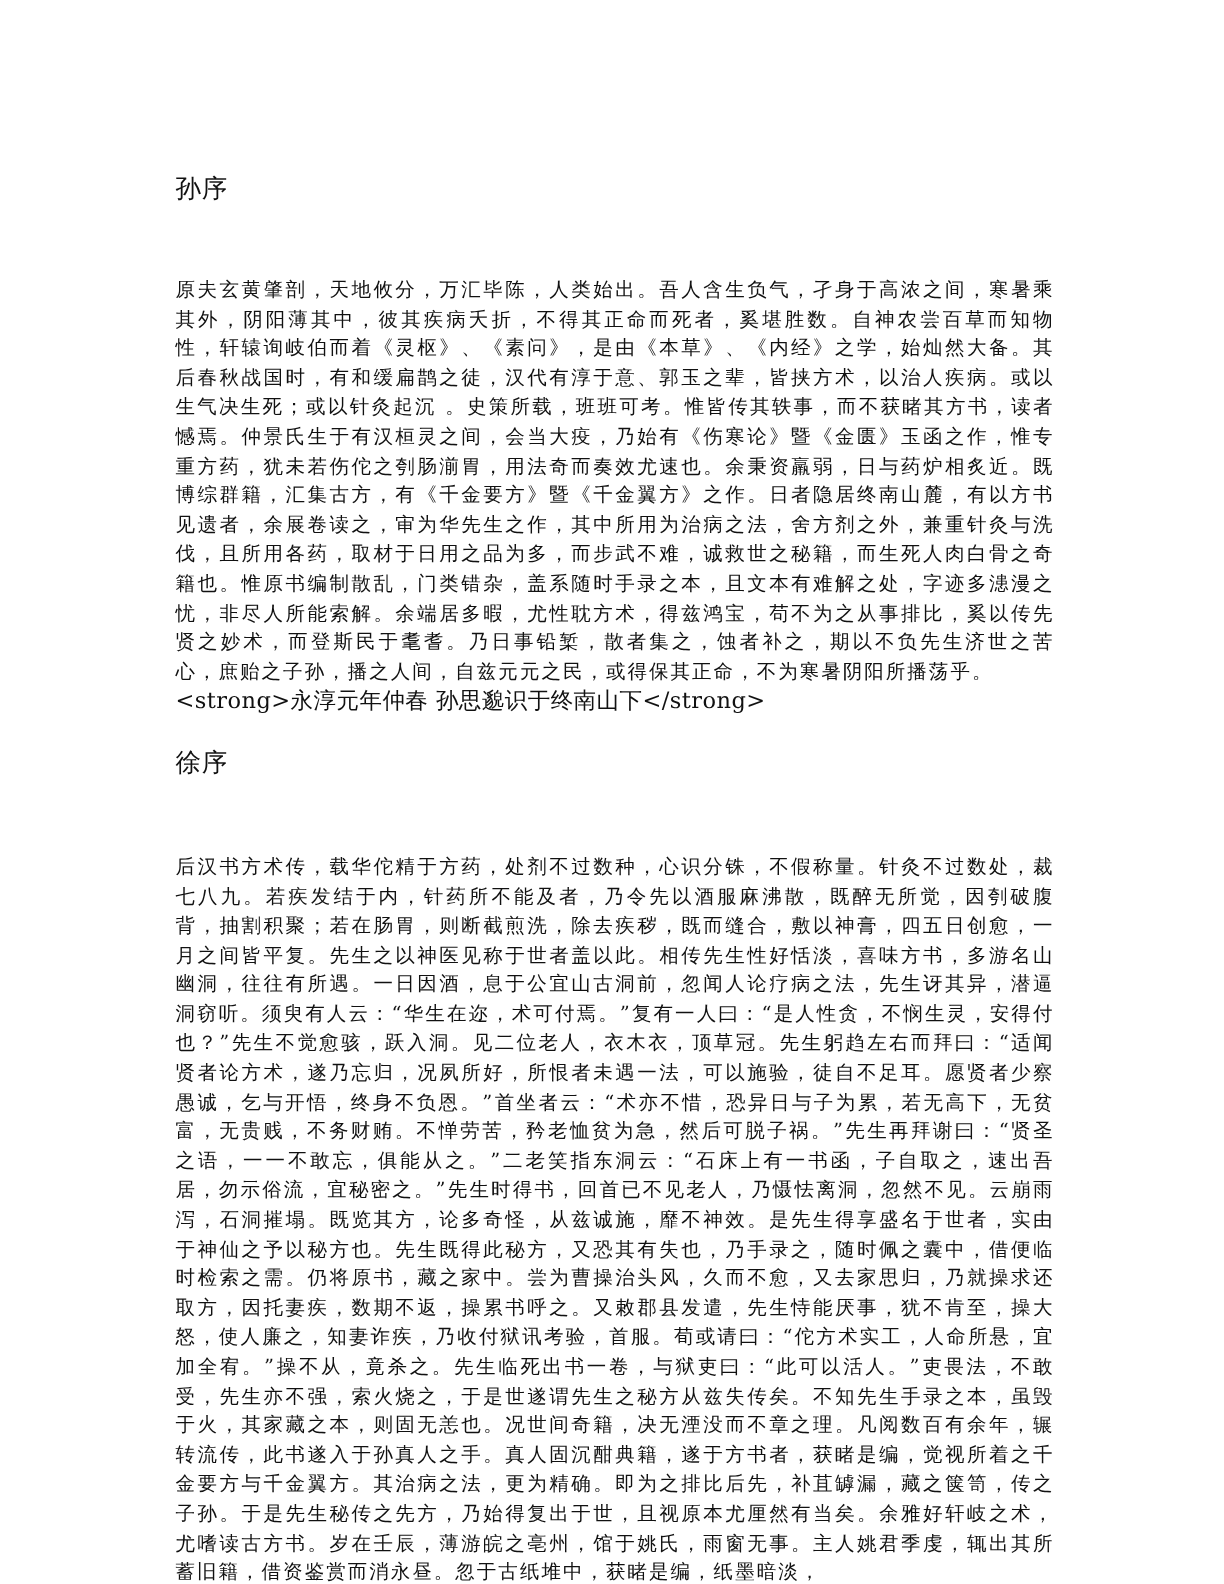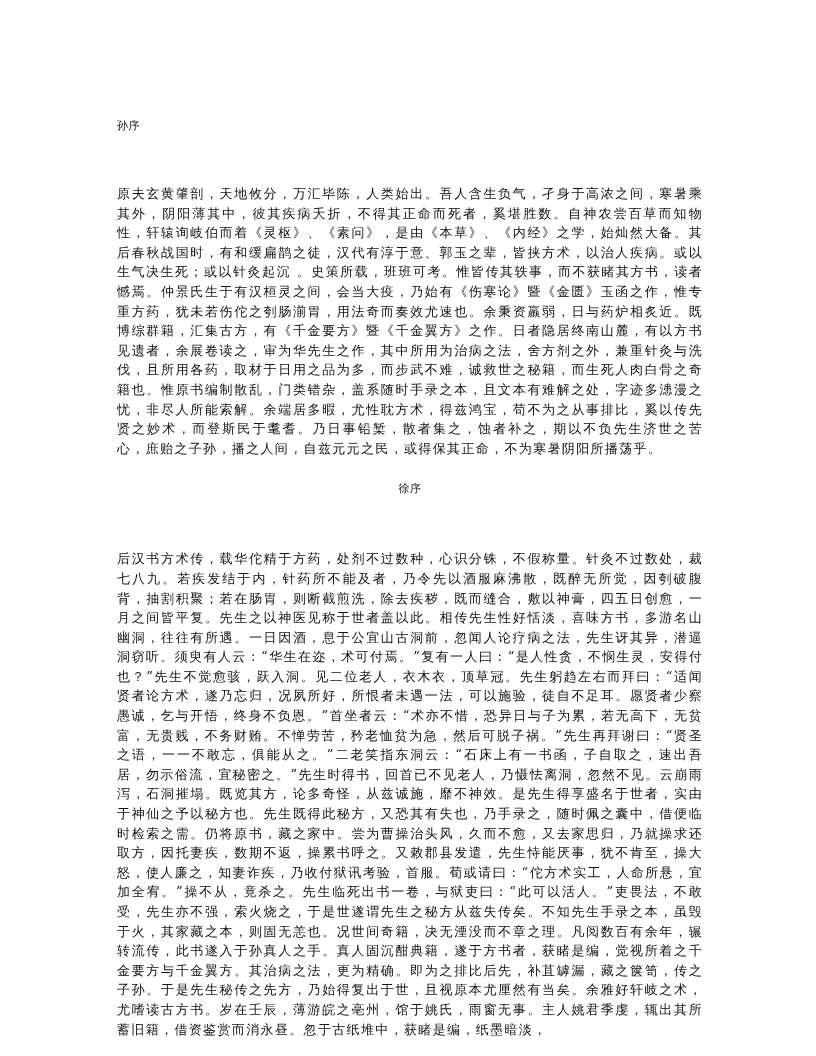--- a/index.html
+++ b/index.html
@@ -15,33 +15,32 @@
       font-family: "DejaVu Serif", "Liberation Serif", serif;
       color: #111111;
     }
     .page {
       position: absolute;
       left: 117px;
       top: 116px;
       width: 586px;
     }
     .section-title {
-      font-size: 11px;
+      font-size: 17px;
       line-height: 20px;
       margin: 0;
       font-weight: normal;
       letter-spacing: 0.5px;
     }
     .section-title.first {
       margin-bottom: 48px;
     }
     .section-title.second {
       margin-top: 21px;
       margin-bottom: 50px;
-      text-align: center;
     }
     .para {
       font-size: 13px;
       line-height: 19.6px;
       margin: 0;
       text-align: justify;
       text-justify: inter-character;
       letter-spacing: 1.35px;
       word-break: break-all;
     }
@@ -52,16 +51,17 @@
       letter-spacing: 0.3px;
       white-space: nowrap;
     }
   </style>
 </head>
 <body>
 
 <div class="page">
   <h2 class="section-title first">孙序</h2>
   <p class="para">原夫玄黄肇剖，天地攸分，万汇毕陈，人类始出。吾人含生负气，孑身于高浓之间，寒暑乘其外，阴阳薄其中，彼其疾病夭折，不得其正命而死者，奚堪胜数。自神农尝百草而知物性，轩辕询岐伯而着《灵枢》、《素问》，是由《本草》、《内经》之学，始灿然大备。其后春秋战国时，有和缓扁鹊之徒，汉代有淳于意、郭玉之辈，皆挟方术，以治人疾病。或以生气决生死；或以针灸起沉 。史策所载，班班可考。惟皆传其轶事，而不获睹其方书，读者憾焉。仲景氏生于有汉桓灵之间，会当大疫，乃始有《伤寒论》暨《金匮》玉函之作，惟专重方药，犹未若伤佗之刳肠湔胃，用法奇而奏效尤速也。余秉资羸弱，日与药炉相炙近。既博综群籍，汇集古方，有《千金要方》暨《千金翼方》之作。日者隐居终南山麓，有以方书见遗者，余展卷读之，审为华先生之作，其中所用为治病之法，舍方剂之外，兼重针灸与洗伐，且所用各药，取材于日用之品为多，而步武不难，诚救世之秘籍，而生死人肉白骨之奇籍也。惟原书编制散乱，门类错杂，盖系随时手录之本，且文本有难解之处，字迹多漶漫之忧，非尽人所能索解。余端居多暇，尤性耽方术，得兹鸿宝，苟不为之从事排比，奚以传先贤之妙术，而登斯民于耄耆。乃日事铅椠，散者集之，蚀者补之，期以不负先生济世之苦心，庶贻之子孙，播之人间，自兹元元之民，或得保其正命，不为寒暑阴阳所播荡乎。</p>
+  <p class="signature">&lt;strong&gt;永淳元年仲春 孙思邈识于终南山下&lt;/strong&gt;</p>
 
   <h2 class="section-title second">徐序</h2>
   <p class="para">后汉书方术传，载华佗精于方药，处剂不过数种，心识分铢，不假称量。针灸不过数处，裁七八九。若疾发结于内，针药所不能及者，乃令先以酒服麻沸散，既醉无所觉，因刳破腹背，抽割积聚；若在肠胃，则断截煎洗，除去疾秽，既而缝合，敷以神膏，四五日创愈，一月之间皆平复。先生之以神医见称于世者盖以此。相传先生性好恬淡，喜味方书，多游名山幽洞，往往有所遇。一日因酒，息于公宜山古洞前，忽闻人论疗病之法，先生讶其异，潜逼洞窃听。须臾有人云：“华生在迩，术可付焉。”复有一人曰：“是人性贪，不悯生灵，安得付也？”先生不觉愈骇，跃入洞。见二位老人，衣木衣，顶草冠。先生躬趋左右而拜曰：“适闻贤者论方术，遂乃忘归，况夙所好，所恨者未遇一法，可以施验，徒自不足耳。愿贤者少察愚诚，乞与开悟，终身不负恩。”首坐者云：“术亦不惜，恐异日与子为累，若无高下，无贫富，无贵贱，不务财贿。不惮劳苦，矜老恤贫为急，然后可脱子祸。”先生再拜谢曰：“贤圣之语，一一不敢忘，俱能从之。”二老笑指东洞云：“石床上有一书函，子自取之，速出吾居，勿示俗流，宜秘密之。”先生时得书，回首已不见老人，乃慑怯离洞，忽然不见。云崩雨泻，石洞摧塌。既览其方，论多奇怪，从兹诚施，靡不神效。是先生得享盛名于世者，实由于神仙之予以秘方也。先生既得此秘方，又恐其有失也，乃手录之，随时佩之囊中，借便临时检索之需。仍将原书，藏之家中。尝为曹操治头风，久而不愈，又去家思归，乃就操求还取方，因托妻疾，数期不返，操累书呼之。又敕郡县发遣，先生恃能厌事，犹不肯至，操大怒，使人廉之，知妻诈疾，乃收付狱讯考验，首服。荀或请曰：“佗方术实工，人命所悬，宜加全宥。”操不从，竟杀之。先生临死出书一卷，与狱吏曰：“此可以活人。”吏畏法，不敢受，先生亦不强，索火烧之，于是世遂谓先生之秘方从兹失传矣。不知先生手录之本，虽毁于火，其家藏之本，则固无恙也。况世间奇籍，决无湮没而不章之理。凡阅数百有余年，辗转流传，此书遂入于孙真人之手。真人固沉酣典籍，遂于方书者，获睹是编，觉视所着之千金要方与千金翼方。其治病之法，更为精确。即为之排比后先，补苴罅漏，藏之箧笥，传之子孙。于是先生秘传之先方，乃始得复出于世，且视原本尤厘然有当矣。余雅好轩岐之术，尤嗜读古方书。岁在壬辰，薄游皖之亳州，馆于姚氏，雨窗无事。主人姚君季虔，辄出其所蓄旧籍，借资鉴赏而消永昼。忽于古纸堆中，获睹是编，纸墨暗淡，</p>
 </div>
 
 </body></html>

